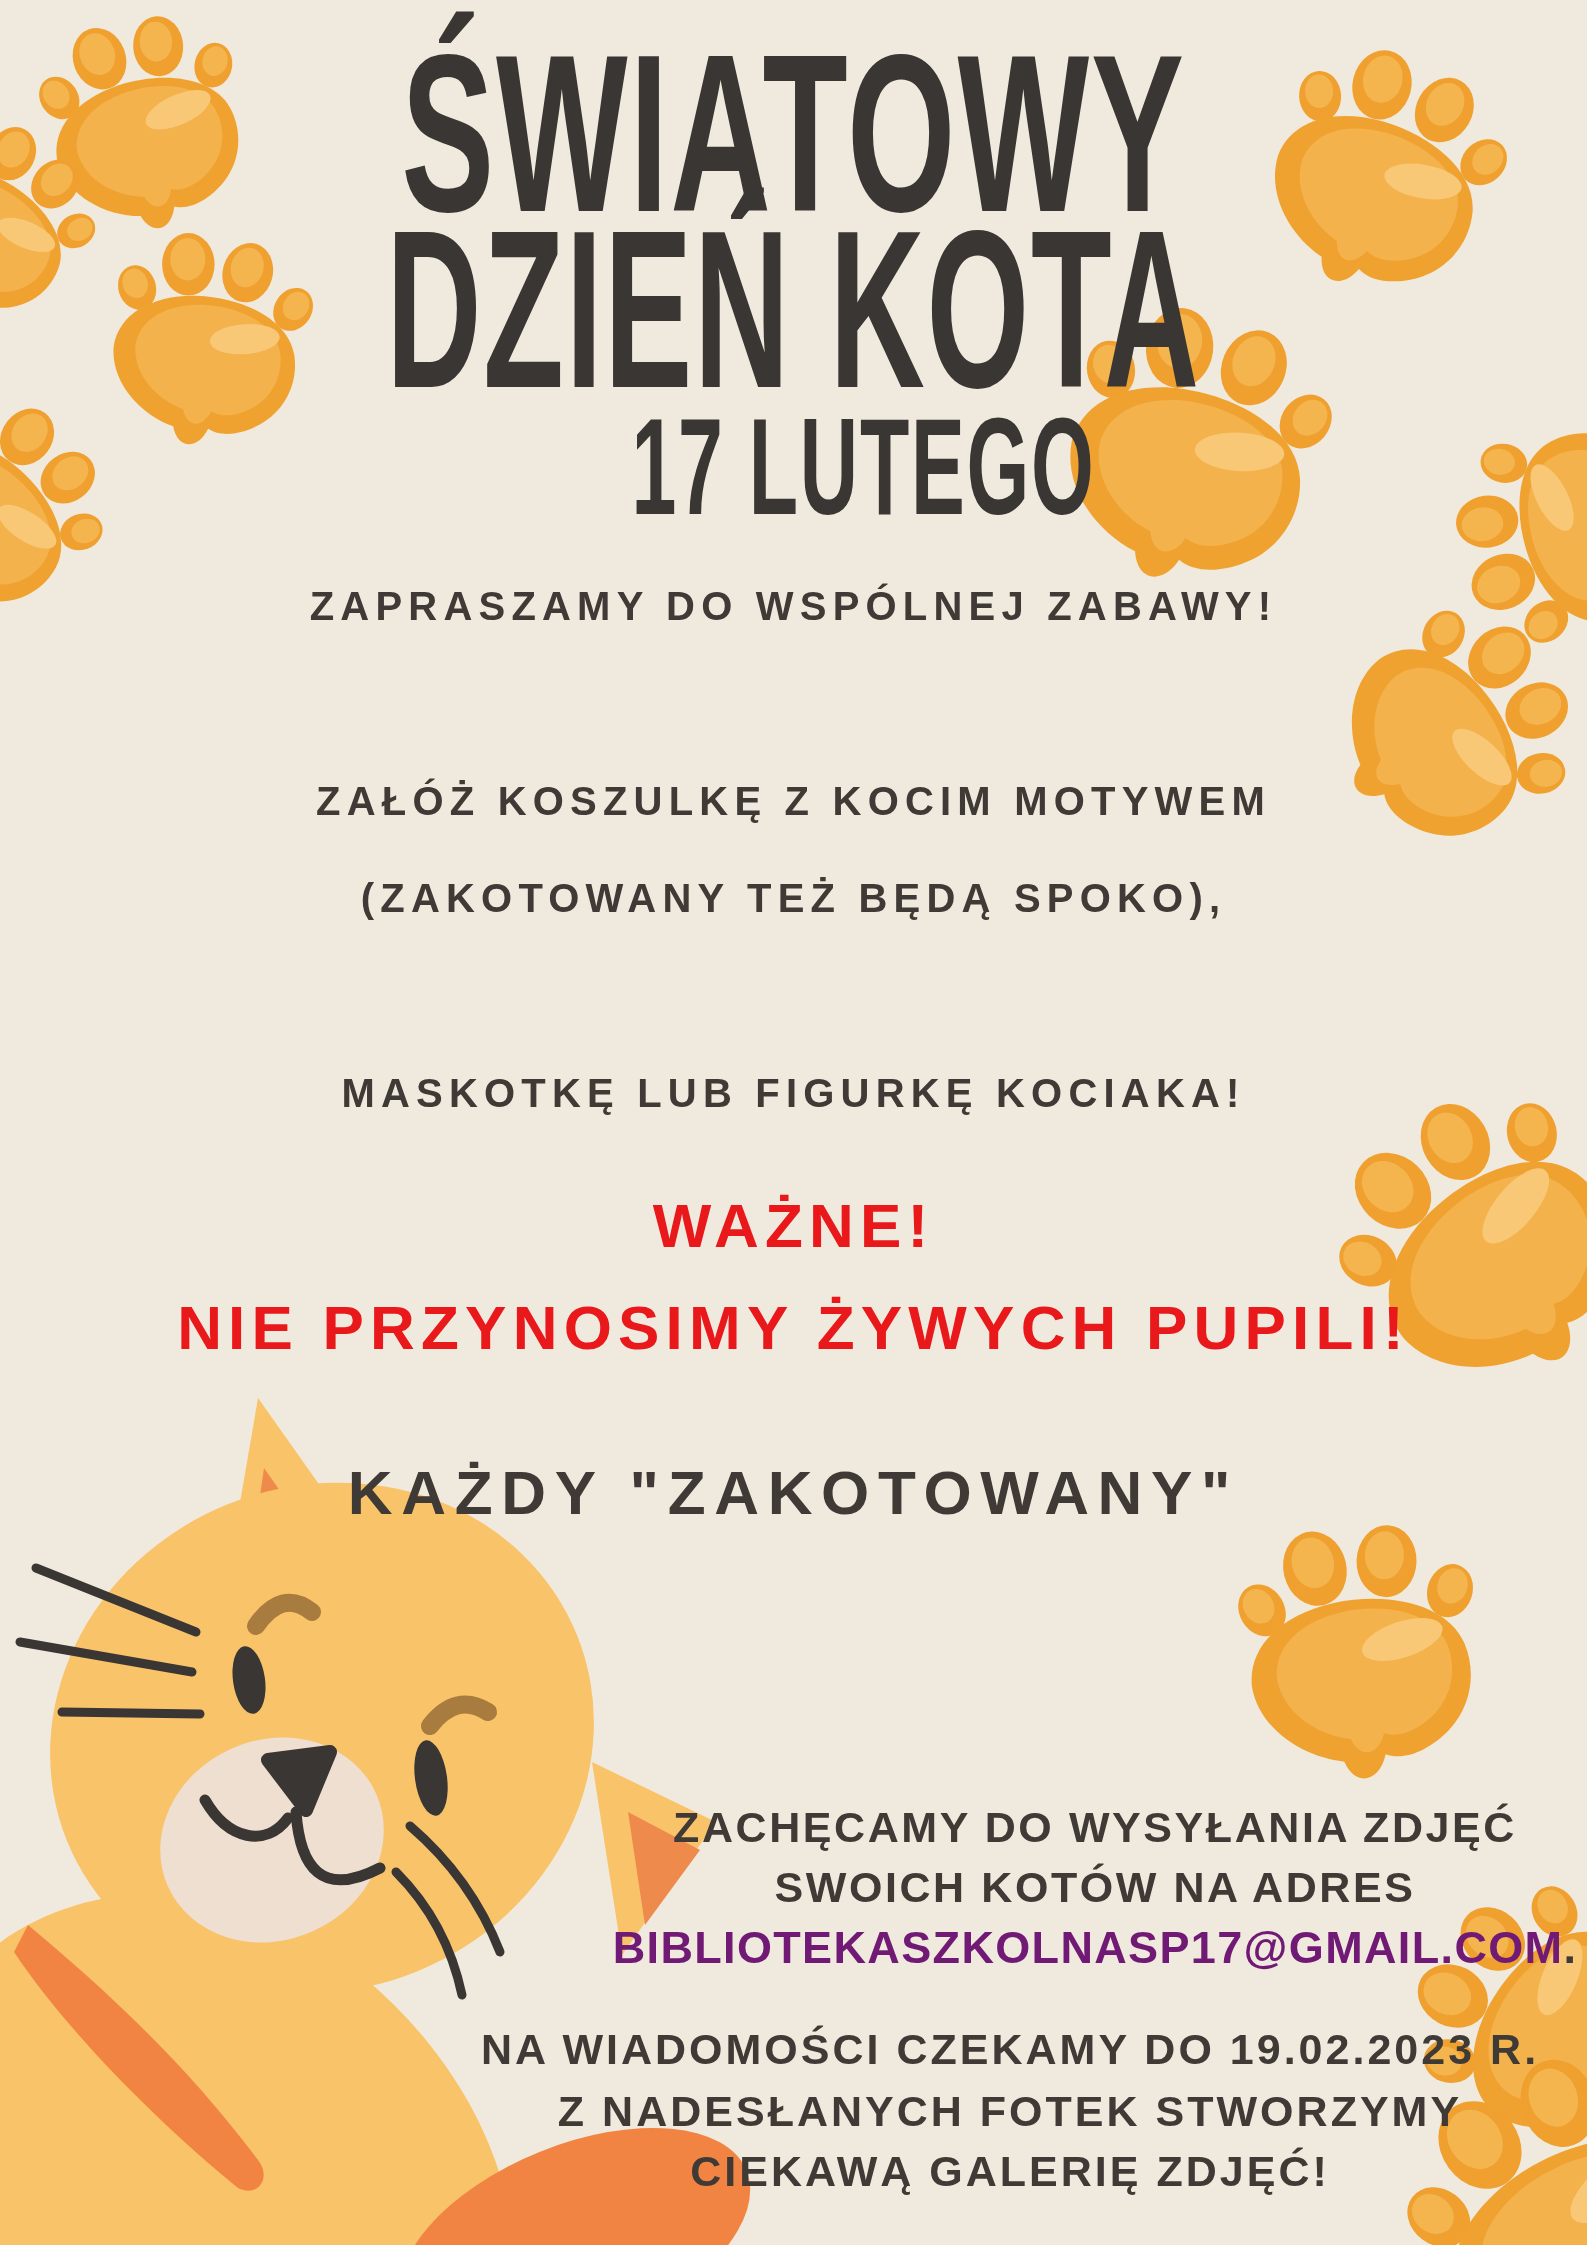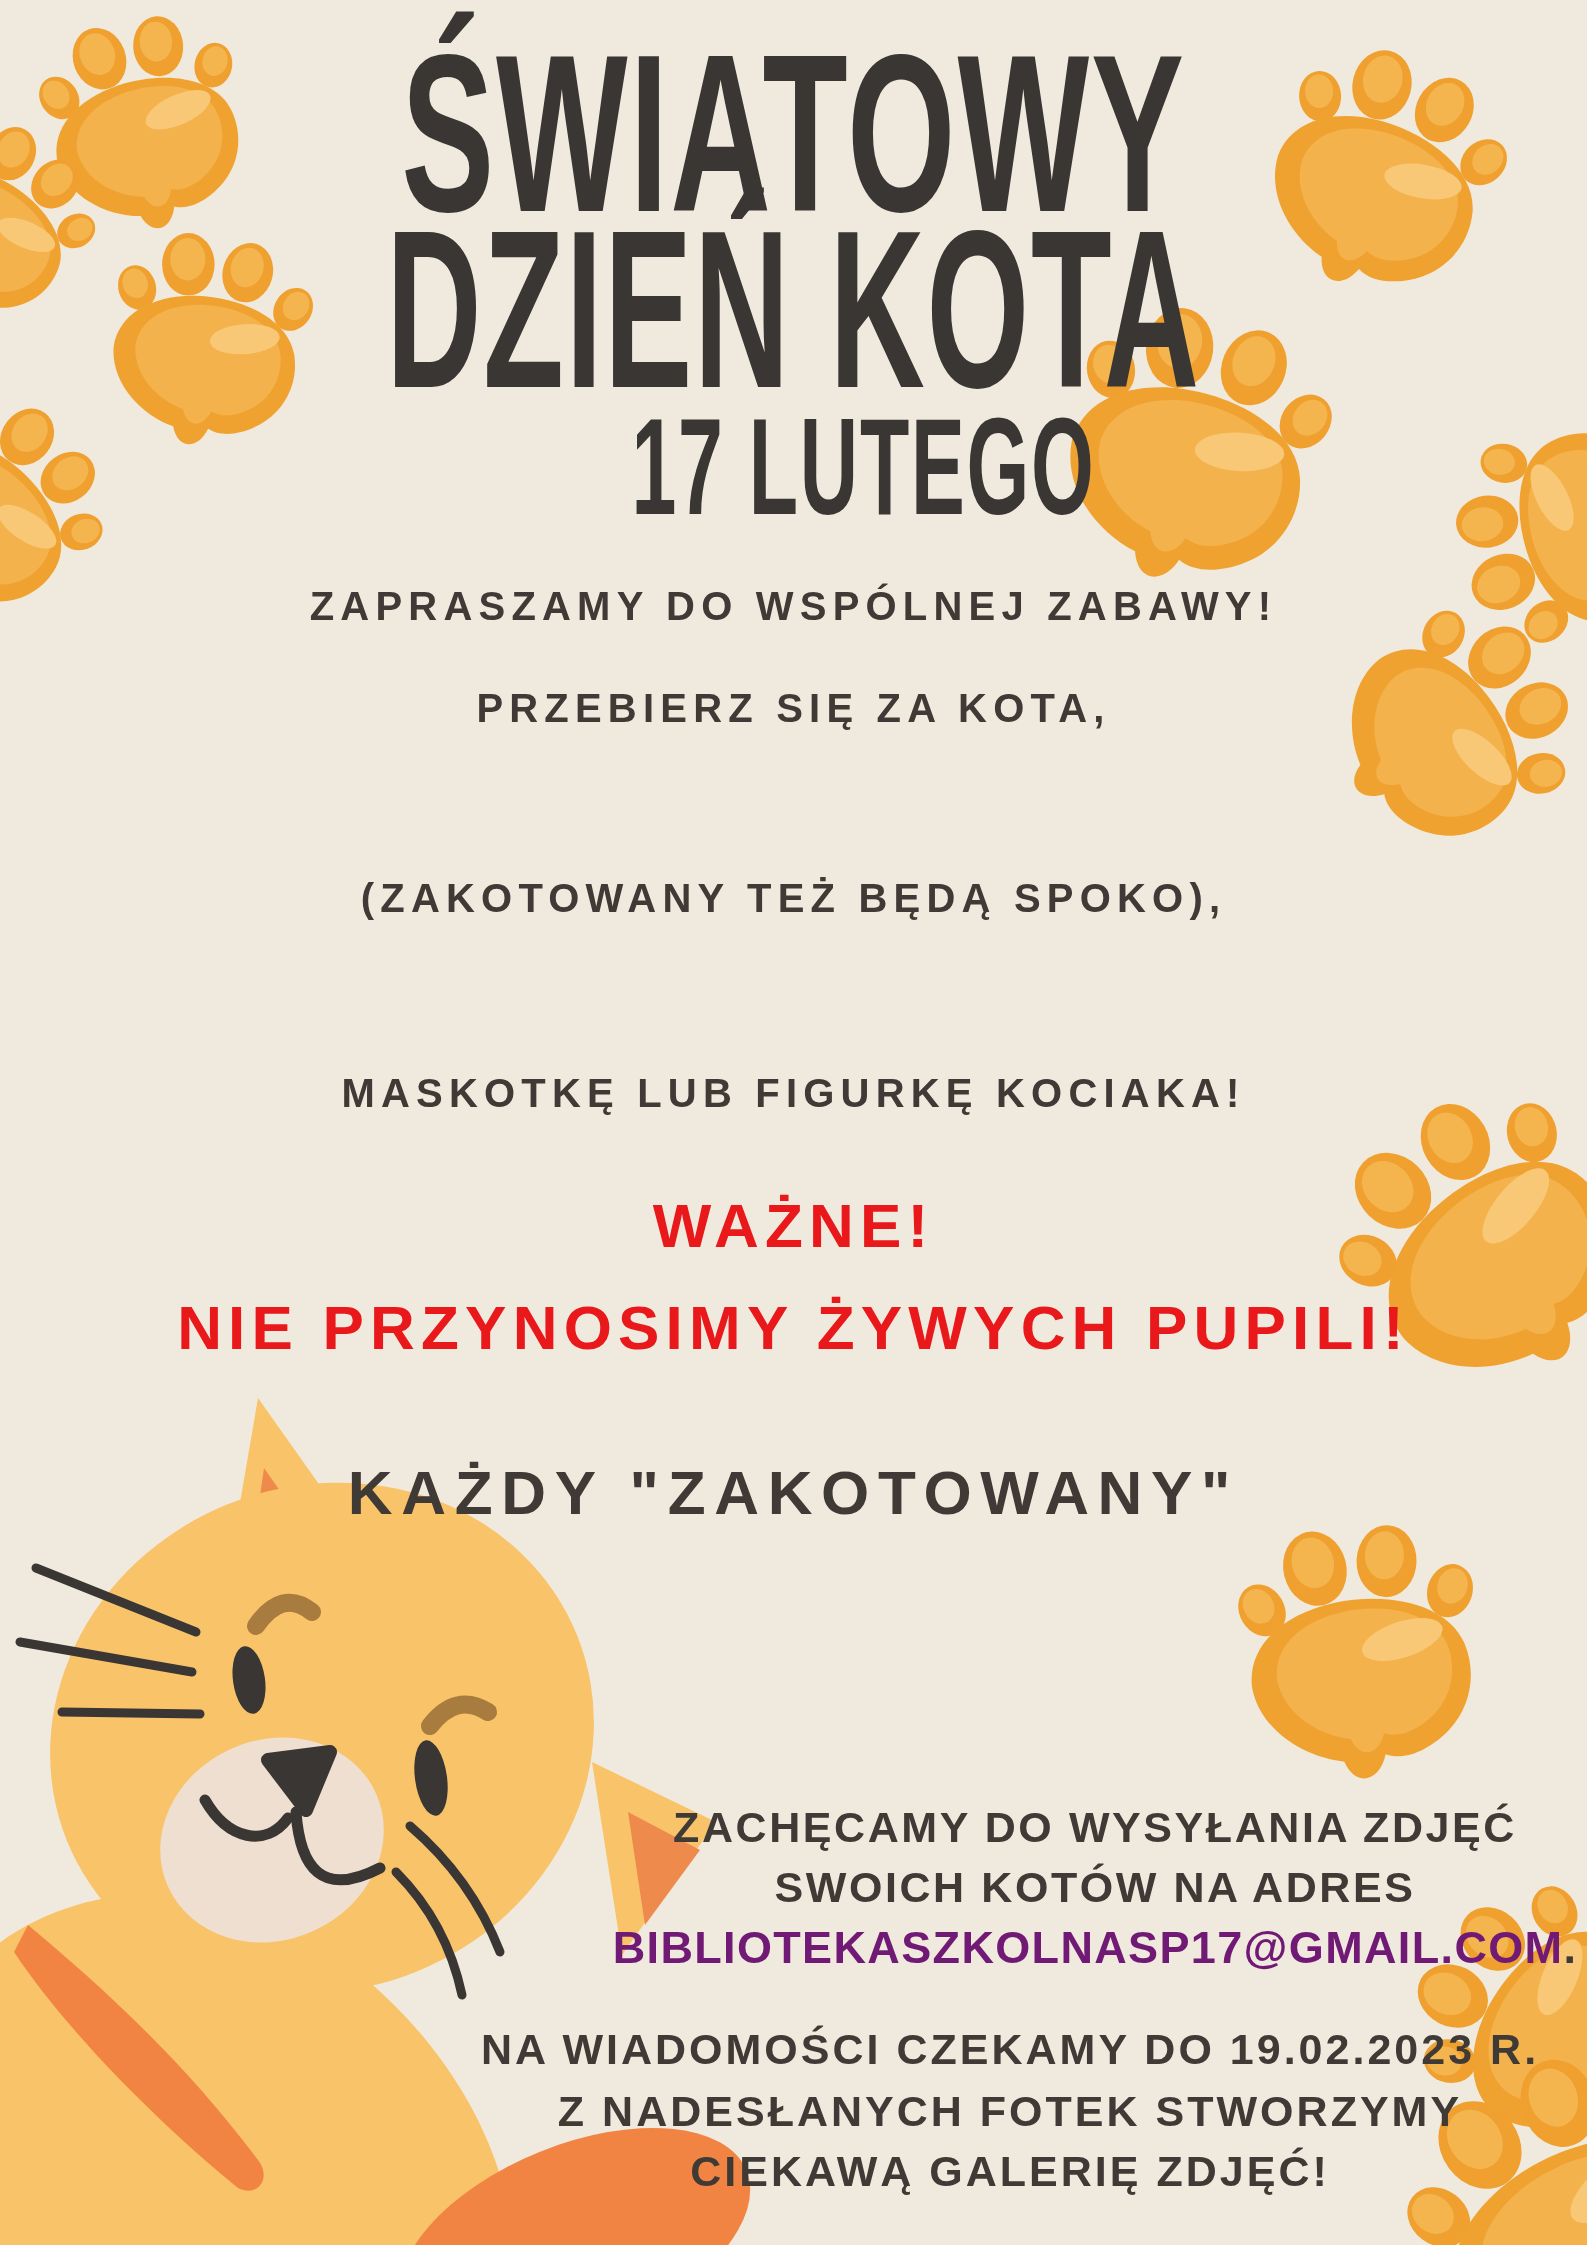--- a/index.html
+++ b/index.html
@@ -115,21 +115,21 @@
       <path d="M410,1826 C452,1862 482,1906 500,1952" stroke="#3a3633" stroke-width="9" fill="none" stroke-linecap="round"></path>
       <path d="M396,1872 C432,1908 452,1948 462,1995" stroke="#3a3633" stroke-width="9" fill="none" stroke-linecap="round"></path>
     </g>
   </svg>
 
   <div class="txt title t1">ŚWIATOWY</div>
   <div class="txt title t2">DZIEŃ KOTA</div>
   <div class="txt title t3">17 LUTEGO</div>
 
   <div class="txt intro" style="top:586px">ZAPRASZAMY DO WSPÓLNEJ ZABAWY!</div>
-  <div class="txt intro" style="top:688px">PRZEBIERZ SIĘ ZA KOTA,</div>
+  <div class="txt intro" style="top:781px">ZAŁÓŻ KOSZULKĘ Z KOCIM MOTYWEM</div>
   <div class="txt intro" style="top:878px">(ZAKOTOWANY TEŻ BĘDĄ SPOKO),</div>
   <div class="txt intro" style="top:1073px">MASKOTKĘ LUB FIGURKĘ KOCIAKA!</div>
 
   <div class="txt warn" style="top:1195px">WAŻNE!</div>
   <div class="txt warn" style="top:1297px">NIE PRZYNOSIMY ŻYWYCH PUPILI!</div>
 
   <div class="txt promise" style="top:1462px">KAŻDY "ZAKOTOWANY"</div>
 
   <div class="txt submit" style="top:1806px">ZACHĘCAMY DO WYSYŁANIA ZDJĘĆ</div>
   <div class="txt submit" style="top:1866px">SWOICH KOTÓW NA ADRES</div>

